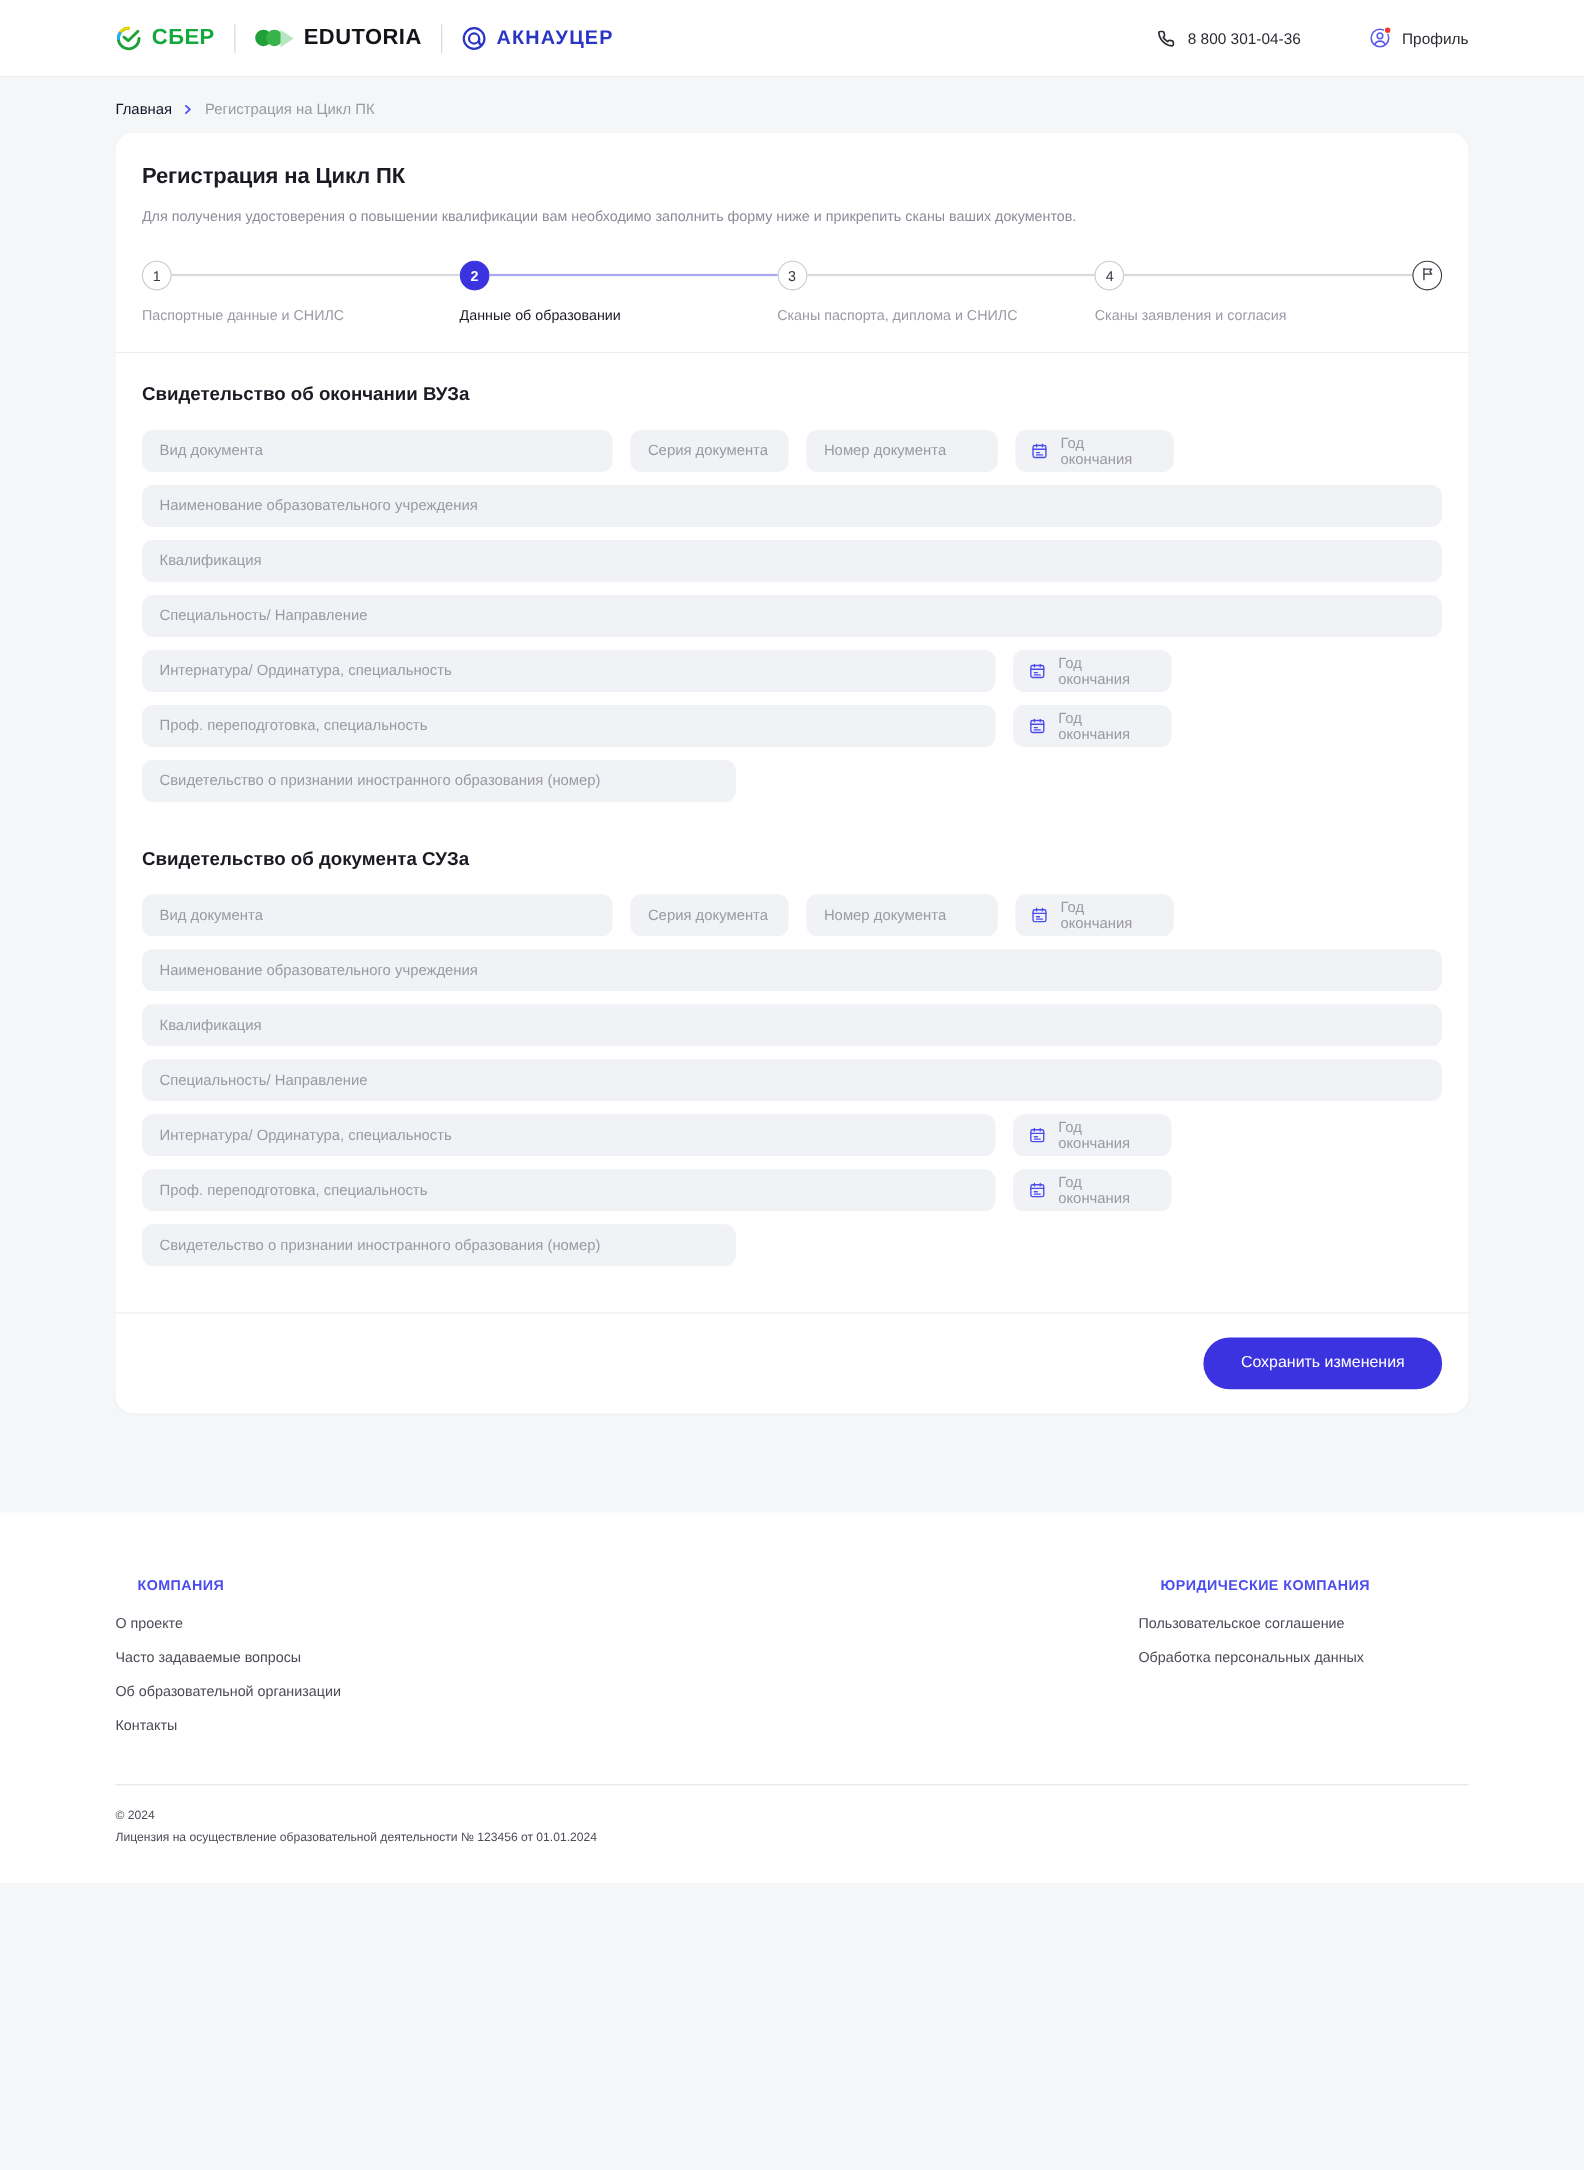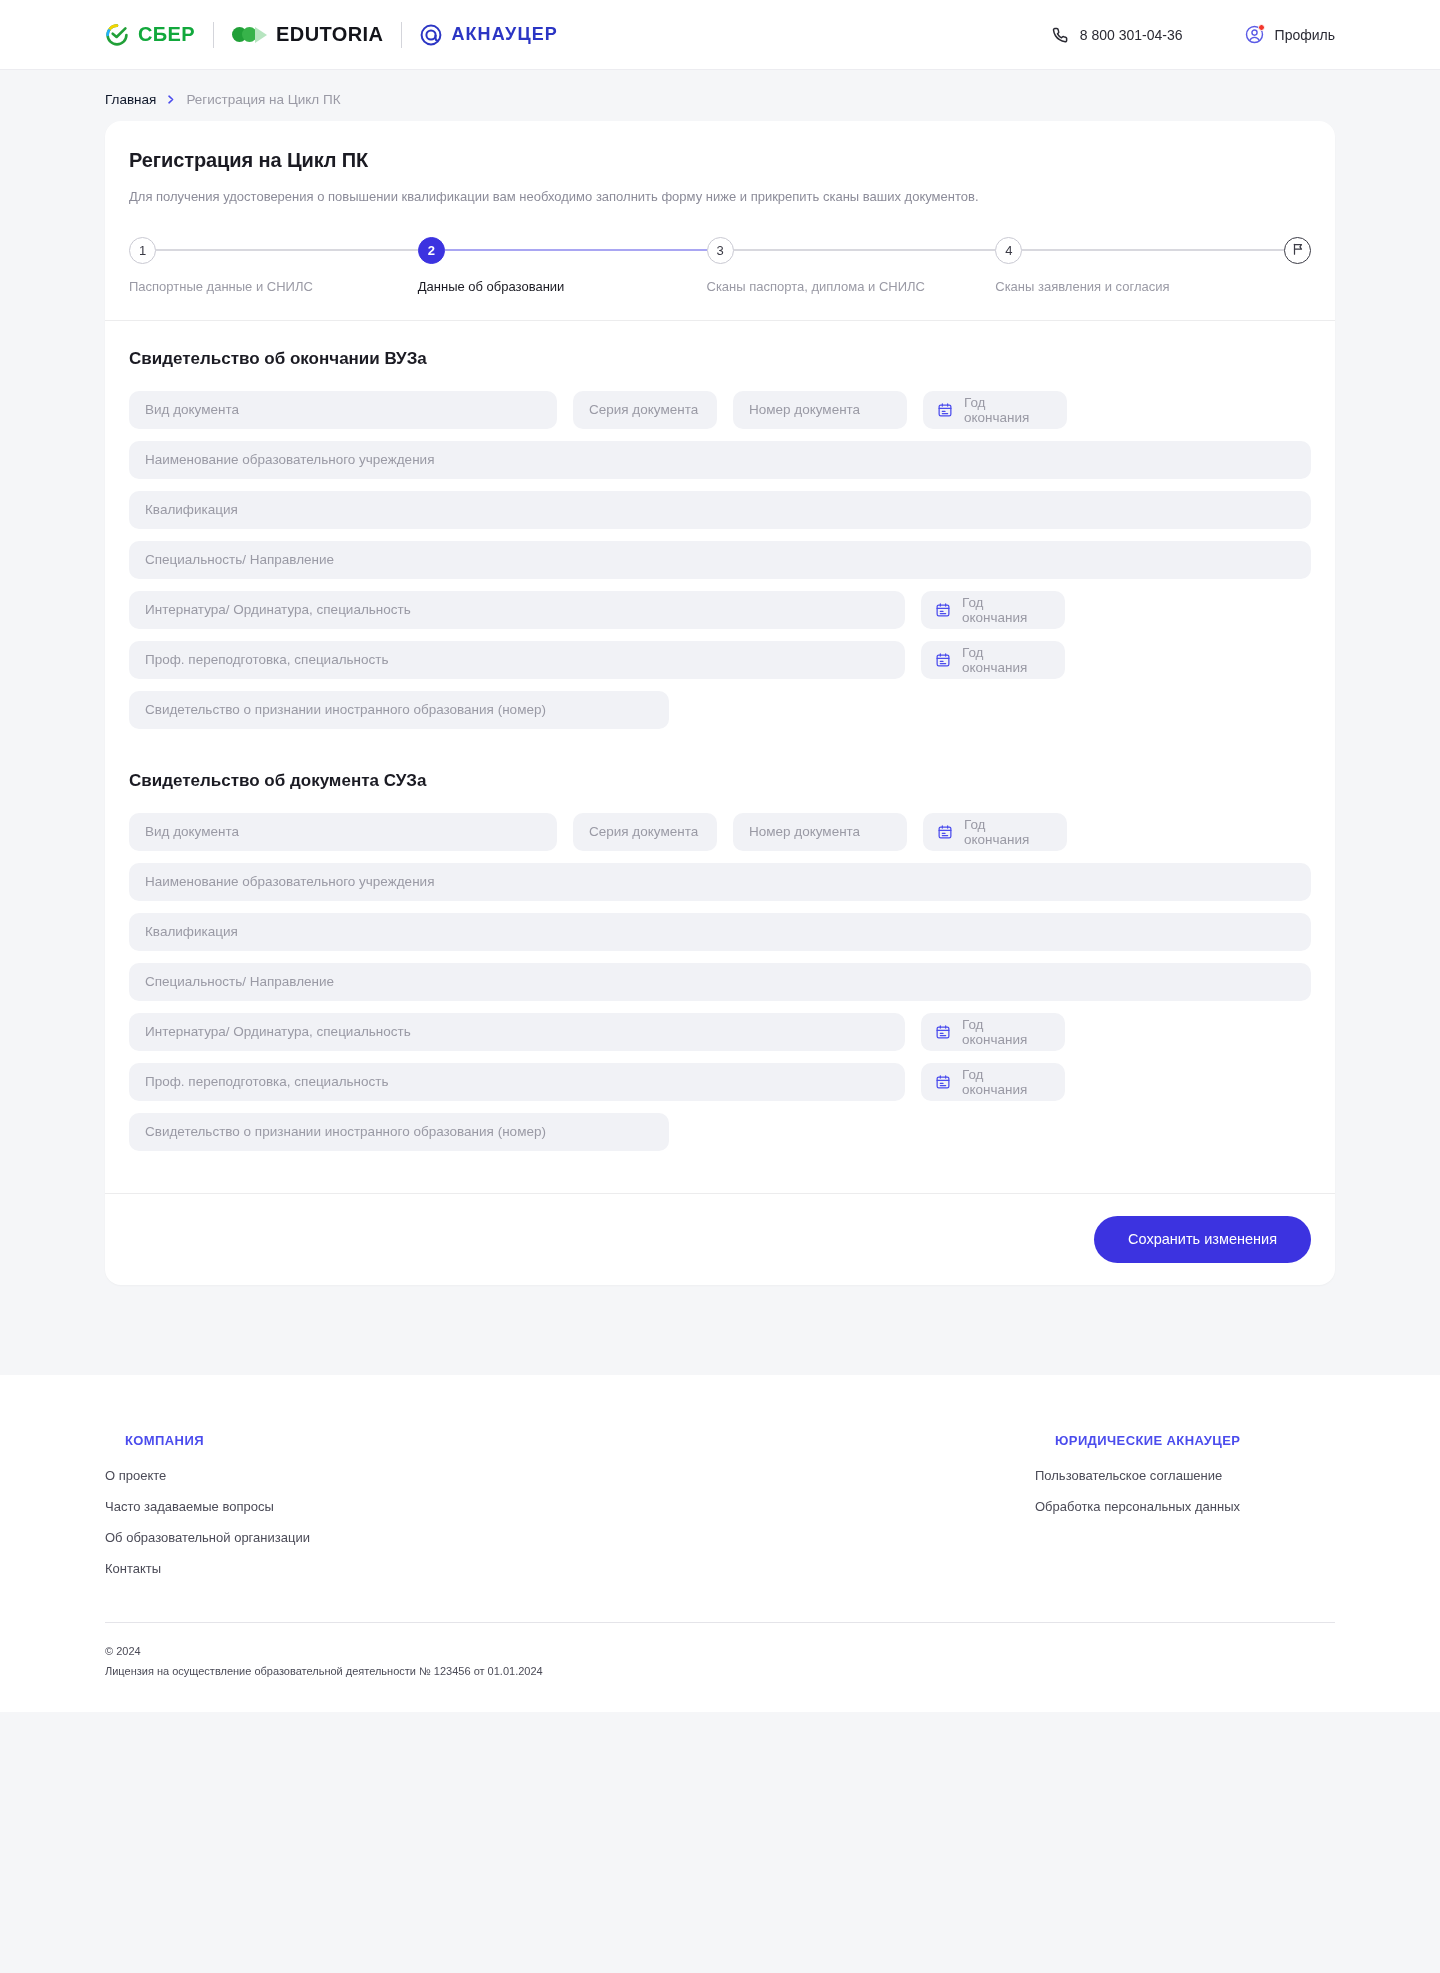--- a/index.html
+++ b/index.html
@@ -408,21 +408,21 @@
 
       <div class="footer-col-left">
         <div class="footer-head">КОМПАНИЯ</div>
         <a class="footer-link" href="#">О проекте</a>
         <a class="footer-link" href="#">Часто задаваемые вопросы</a>
         <a class="footer-link" href="#">Об образовательной организации</a>
         <a class="footer-link" href="#">Контакты</a>
       </div>
 
       <div class="footer-col-right">
-        <div class="footer-head">ЮРИДИЧЕСКИЕ АКНАУЦЕР</div>
+        <div class="footer-head">ЮРИДИЧЕСКИЕ КОМПАНИЯ</div>
         <a class="footer-link" href="#">Пользовательское соглашение</a>
         <a class="footer-link" href="#">Обработка персональных данных</a>
       </div>
     </div>
 
     <div class="footer-rule"></div>
 
     <div class="footer-legal">
       <div>© 2024</div>
       <div>Лицензия на осуществление образовательной деятельности № 123456 от 01.01.2024</div>

